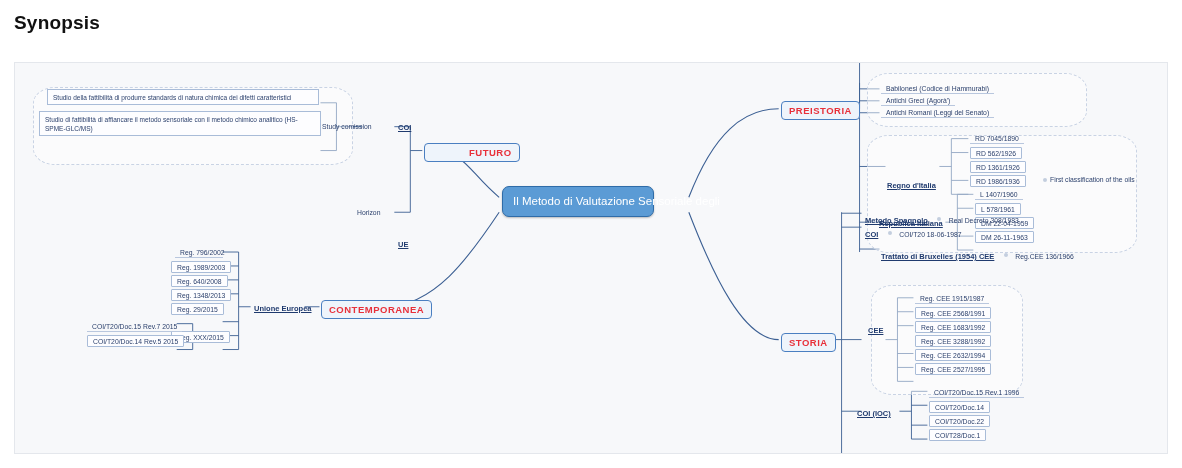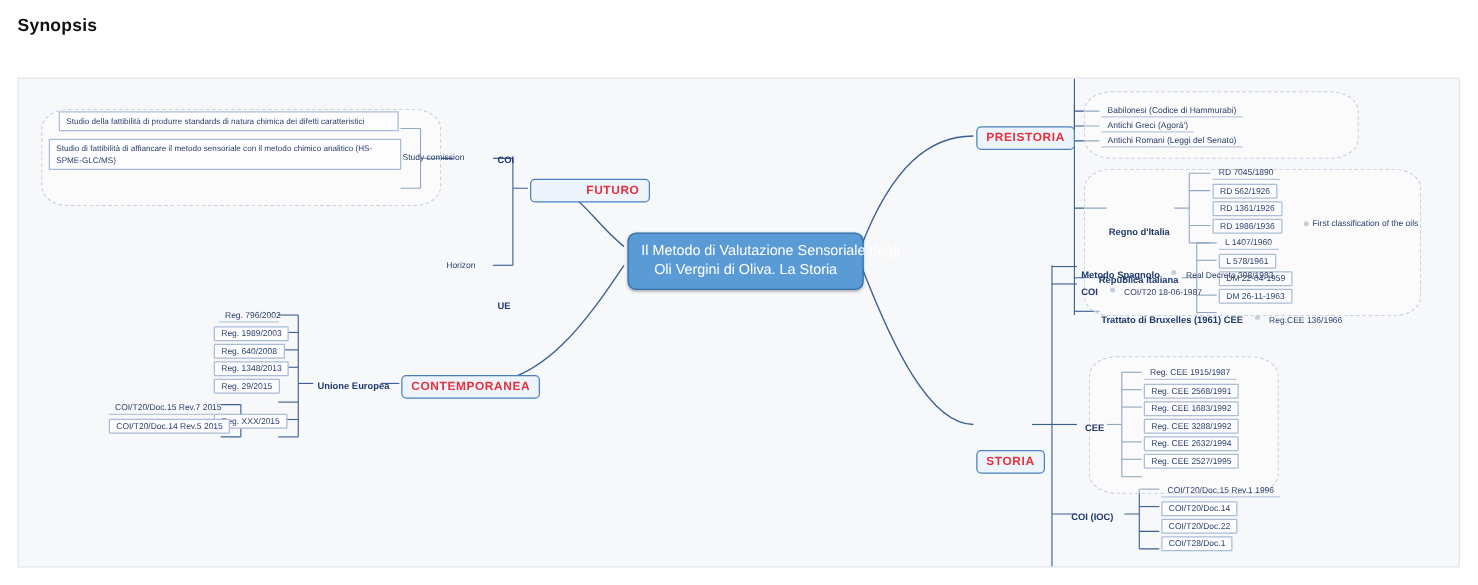--- a/index.html
+++ b/index.html
@@ -6,21 +6,21 @@
   html, body { margin:0; padding:0; }
   body {
     width: 1182px; height: 468px;
     background: #ffffff;
     font-family: "Liberation Sans", sans-serif;
     overflow: hidden;
     position: relative;
   }
   #page-title {
     position:absolute; left:14px; top:12px;
-    font-size:14px; font-weight:bold; color:#111; letter-spacing:0.2px;
+    font-size:19px; font-weight:bold; color:#111; letter-spacing:0.2px;
   }
   #map-canvas {
     position:absolute; left:14px; top:62px;
     width:1154px; height:392px;
     background:#f7f8fa;
     border:1px solid #e4e7ec;
   }
   #svg-links { position:absolute; left:0; top:0; width:100%; height:100%; }
 
   
@@ -42,21 +42,21 @@
     border:1px solid #4a7fc1;
     border-radius:4px;
     color:#e8303a;
     font-weight:bold;
     font-size:9.5px;
     letter-spacing:.5px;
     padding:3px 7px;
   }
   .sub-bold {
     color:#1f3a6e; font-weight:bold; font-size:7.5px;
-    padding:1px 2px; background:transparent;
+    padding:1px 2px; background:transparent;text-decoration:underline;
   }
   .leaf {
     background:#fdfdff;
     border:1px solid #a9bcd8;
     color:#2a3f6b;
     font-size:6.8px;
     padding:1.5px 5px;
     border-radius:1px;
   }
   .leaf.plain {
@@ -182,27 +182,26 @@
       <path d="M322,40 L306,40"></path>
       <path d="M322,88 L306,88"></path>
     </g>
   </svg>
 
   <div class="cloud" style="left:852px; top:10px; width:220px; height:54px;"></div>
   <div class="cloud" style="left:852px; top:72px; width:270px; height:118px;"></div>
   <div class="cloud" style="left:856px; top:222px; width:152px; height:110px;"></div>
   <div class="cloud" style="left:18px; top:24px; width:320px; height:78px;"></div>
 
-  <div class="node central" style="left:487px; top:123px; width:189px;">
+  <div class="node central" style="left:487px; top:123px; width:152px;">
     <div>Il Metodo di Valutazione Sensoriale degli</div>
-    <div>Oli Vergini di Oliva. La Storia</div>
   </div>
 
   <div class="node branch-label" style="left:766px; top:38px;">PREISTORIA</div>
-  <div class="node branch-label" style="left:766px; top:270px;margin-top:27px;">STORIA</div>
+  <div class="node branch-label" style="left:766px; top:270px;">STORIA</div>
   <div class="node branch-label" style="left:306px; top:237px;">CONTEMPORANEA</div>
   <div class="node branch-label" style="left:409px; top:80px;padding-left:44px;">FUTURO</div>
 
   <div class="node leaf plain" style="left:866px; top:20px;">Babilonesi (Codice di Hammurabi)</div>
   <div class="node leaf plain" style="left:866px; top:32px;">Antichi Greci (Agorà')</div>
   <div class="node leaf plain" style="left:866px; top:44px;">Antichi Romani (Leggi del Senato)</div>
 
   <div class="node sub-bold" style="left:870px; top:99px;margin-top:18px;">Regno d'Italia</div>
   <div class="node leaf plain" style="left:955px; top:70px;">RD 7045/1890</div>
   <div class="node leaf" style="left:955px; top:84px;">RD 562/1926</div>
@@ -212,37 +211,37 @@
     <span class="dot"></span><span>First classification of the oils</span>
   </div>
 
   <div class="node sub-bold" style="left:862px; top:155px;">Republica Italiana</div>
   <div class="node leaf plain" style="left:960px; top:126px;">L 1407/1960</div>
   <div class="node leaf" style="left:960px; top:140px;">L 578/1961</div>
   <div class="node leaf" style="left:960px; top:154px;">DM 22-04-1959</div>
   <div class="node leaf" style="left:960px; top:168px;">DM 26-11-1963</div>
 
   <div class="node" style="left:864px; top:182px;">
-    <span class="sub-bold">Trattato di Bruxelles (1961) CEE</span>
+    <span class="sub-bold">Trattato di Bruxelles (1954) CEE</span>
     <span class="dot"></span>
     <span class="plain-text">Reg.CEE 136/1966</span>
   </div>
 
   <div class="node" style="left:848px; top:146px;">
     <span class="sub-bold">Metodo Spagnolo</span>
     <span class="dot"></span>
     <span class="plain-text">Real Decreto 308/1983</span>
   </div>
   <div class="node" style="left:848px; top:160px;">
     <span class="sub-bold">COI</span>
     <span class="dot"></span>
     <span class="plain-text">COI/T20 18-06-1987</span>
   </div>
 
-  <div class="node sub-bold" style="left:851px; top:274px;">CEE</div>
+  <div class="node sub-bold" style="left:851px; top:262px;">CEE</div>
   <div class="node leaf plain" style="left:900px; top:230px;">Reg. CEE 1915/1987</div>
   <div class="node leaf" style="left:900px; top:244px;">Reg. CEE 2568/1991</div>
   <div class="node leaf" style="left:900px; top:258px;">Reg. CEE 1683/1992</div>
   <div class="node leaf" style="left:900px; top:272px;">Reg. CEE 3288/1992</div>
   <div class="node leaf" style="left:900px; top:286px;">Reg. CEE 2632/1994</div>
   <div class="node leaf" style="left:900px; top:300px;">Reg. CEE 2527/1995</div>
 
   <div class="node sub-bold" style="left:840px; top:345px;">COI (IOC)</div>
   <div class="node leaf plain" style="left:914px; top:324px;">COI/T20/Doc.15 Rev.1 1996</div>
   <div class="node leaf" style="left:914px; top:338px;">COI/T20/Doc.14</div>

